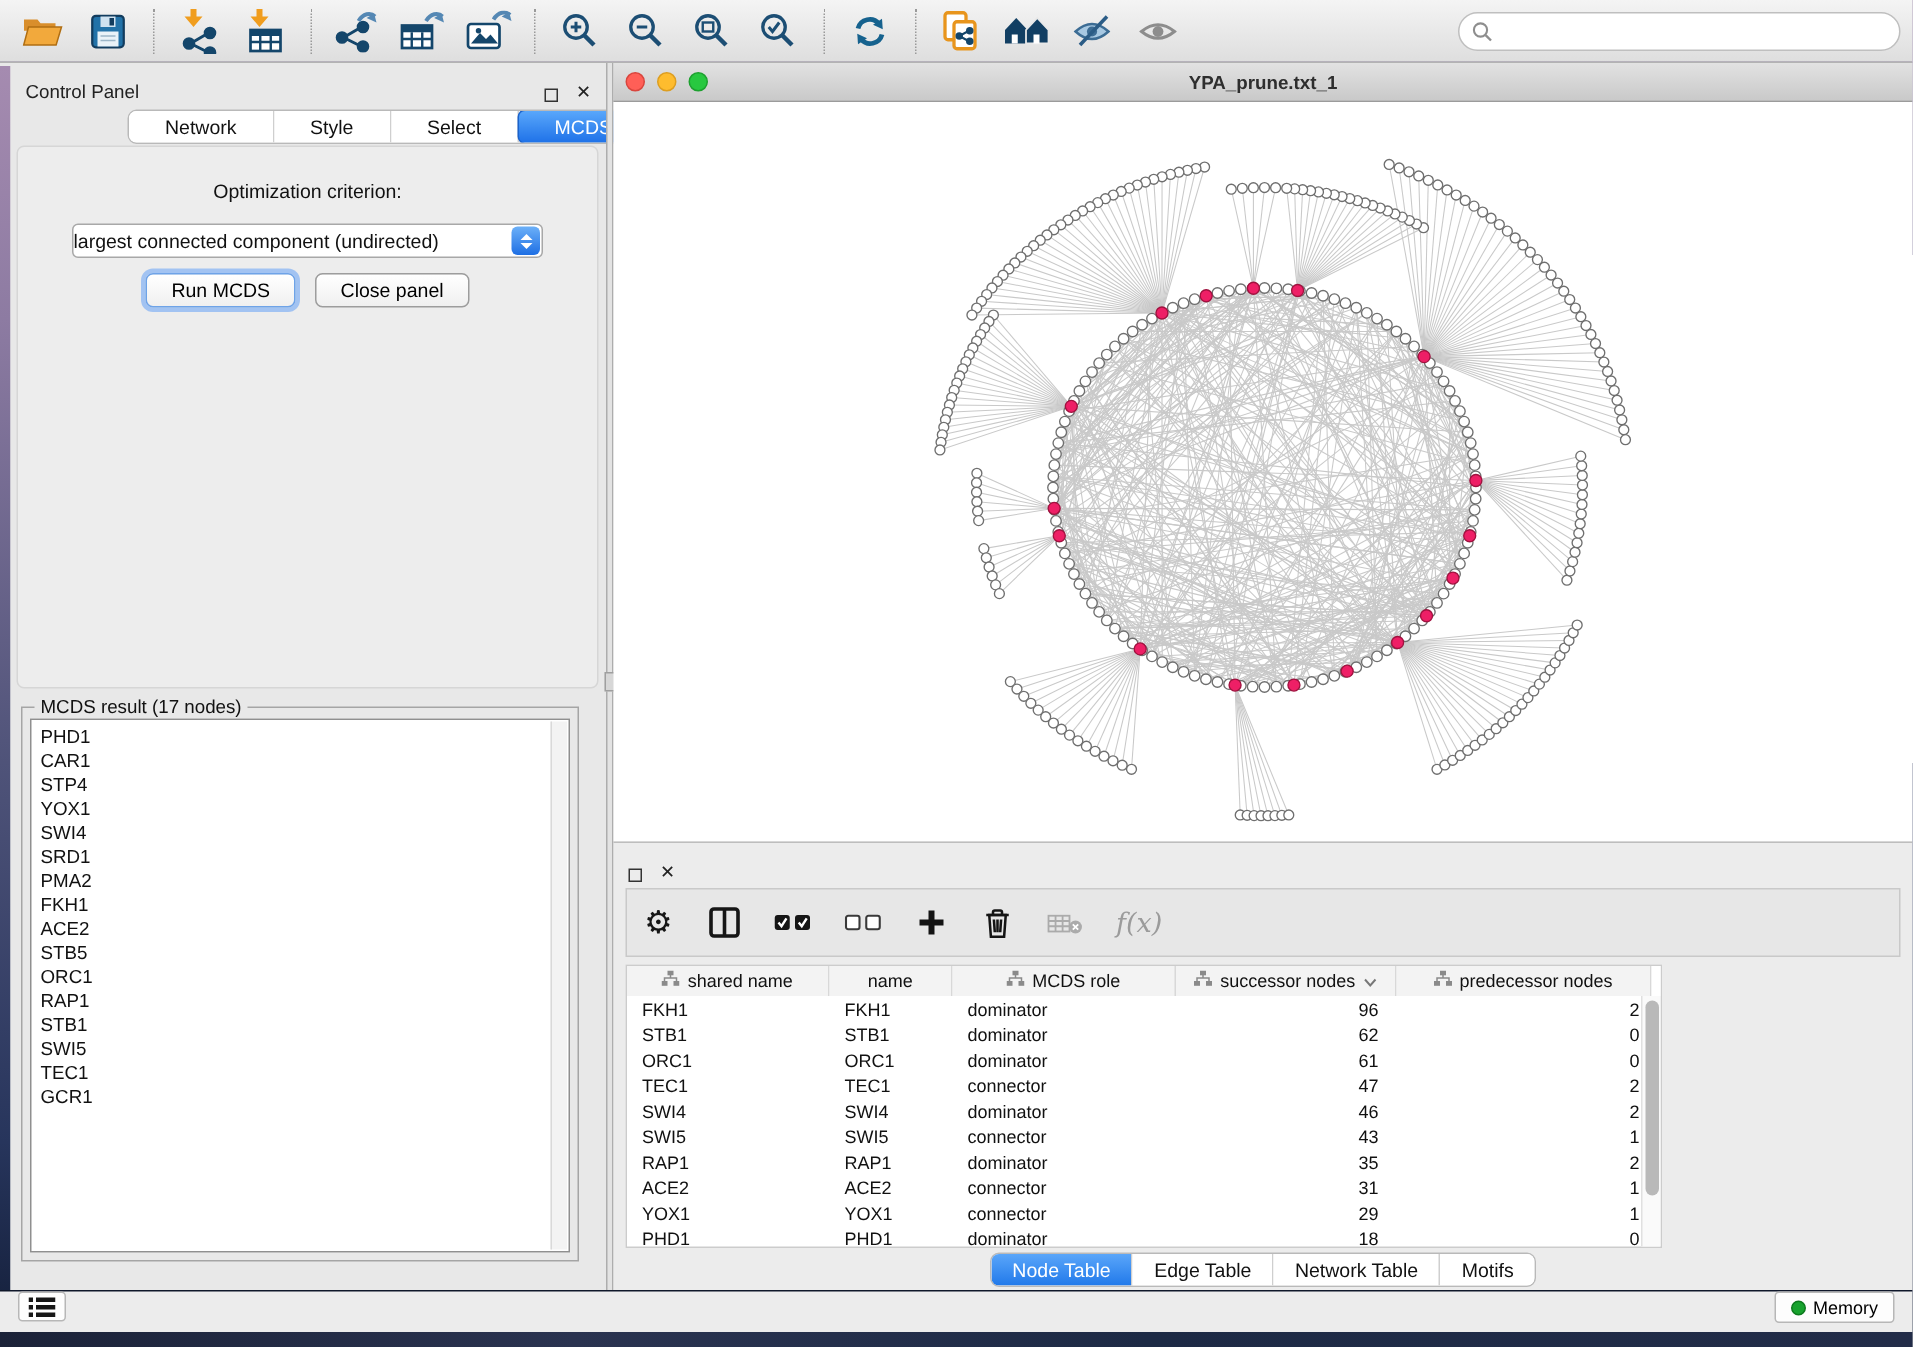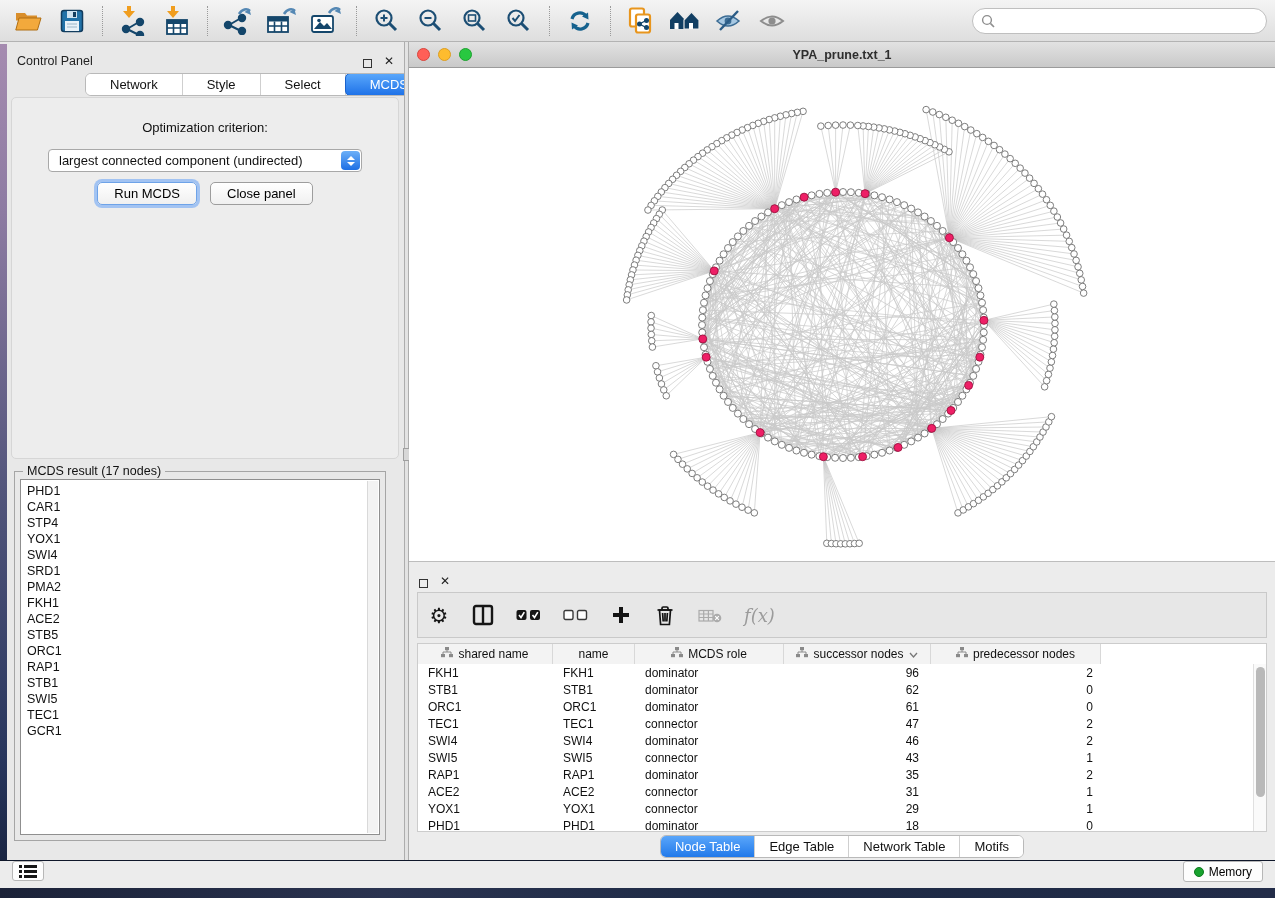--- a/index.html
+++ b/index.html
@@ -40,21 +40,21 @@
   #control-tabs .seg { padding:0 24px; display:flex; align-items:center; font-size:13px;
     border-right:1px solid #cfcfcf; background:#fff; color:#111; cursor:pointer; }
   #control-tabs .seg:last-child { border-right:none; }
   #control-tabs .seg.active { background:linear-gradient(#59a7fb,#1f72e8); color:#fff;
     border-radius:5px; margin:-1px; border:1px solid #1b63cc; }
   #mcds-pane { position:absolute; left:4px; top:55px; width:388px; height:362px;
     background:#ededed; border:1px solid #d6d6d6; border-radius:5px; }
   #opt-label { text-align:center; margin-top:22px; font-size:13px; }
   #criterion { position:absolute; left:36px; top:51px; width:314px; height:23px; background:#fff;
     border:1px solid #a8a8a8; border-radius:4px; display:flex; align-items:center;
-    padding-left:10px; font-size:13px; cursor:pointer;text-align:center; }
+    font-size:13px; cursor:pointer;text-align:center; }
   #criterion .stepper { position:absolute; right:1px; top:1px; width:19px; height:19px; border-radius:4px;
     background:linear-gradient(#6cb0f8,#1e6fe4); display:flex; flex-direction:column;
     align-items:center; justify-content:center; gap:2px; }
   .tri-up { width:0;height:0;border-left:4px solid transparent;border-right:4px solid transparent;border-bottom:4px solid #fff; }
   .tri-dn { width:0;height:0;border-left:4px solid transparent;border-right:4px solid transparent;border-top:4px solid #fff; }
   .btn-row { position:absolute; left:0; top:84px; width:100%; display:flex; justify-content:center; gap:13px; }
   .mac-btn { height:23px; padding:0 16px; background:linear-gradient(#ffffff,#f0f0f0);
     border:1px solid #9d9d9d; border-radius:5px; font-size:13px; cursor:pointer; }
   .mac-btn.focused { box-shadow:0 0 0 3px rgba(100,160,245,.55); border-color:#6ea3e8; }
   #mcds-group { position:absolute; left:7px; top:429px; width:372px; height:370px;
@@ -83,21 +83,21 @@
     font-size:12.5px; font-weight:bold; color:#2e2e2e; pointer-events:none; }
   #net-canvas { left:409px; top:68px; width:866px; height:493px; background:#fff; }
 
   
   #table-panel { left:409px; top:561px; width:866px; height:299px; background:#ececec; border-top:1px solid #bdbdbd; }
   #tp-toolbar { position:absolute; left:8px; top:30px; width:850px; height:46px;
     background:#e7e7e7; border:1px solid #c9c9c9; display:flex; align-items:center; padding:0 10px; gap:22px; }
   .tp-ic { display:flex; align-items:center; justify-content:center; min-width:22px; cursor:pointer; }
   .gear-glyph { font-size:21px; line-height:21px; color:#161616; }
   .fx { font-family:"DejaVu Serif","Liberation Serif",serif; font-style:italic; font-size:18px; color:#9b9b9b; }
-  #node-table { position:absolute; left:8px; top:81px; width:850px; height:189px; background:#fff;
+  #node-table { position:absolute; left:8px; top:81px; width:691px; height:189px; background:#fff;
     border:1px solid #cccccc; }
   .trow { display:grid; grid-template-columns:135px 82px 149px 147px 170px 1fr; height:17px; align-items:center; }
   #thead { height:20px; background:#f3f3f3; }
   #thead .hc { height:20px; display:flex; align-items:center; justify-content:center; gap:5px;
     border-right:1px solid #d8d8d8; font-size:12px; color:#111; background:#f3f3f3; cursor:pointer; }
   #thead .hc.filler { background:#fff; border-right:none; cursor:default; }
   #tbody { position:absolute; top:20px; left:0; right:13px; bottom:0; overflow:hidden; }
   .cell { font-size:12px; padding-left:10px; }
   .cell.num { text-align:right; padding-right:12px; }
   .cell.num.pred { padding-right:8px; }

